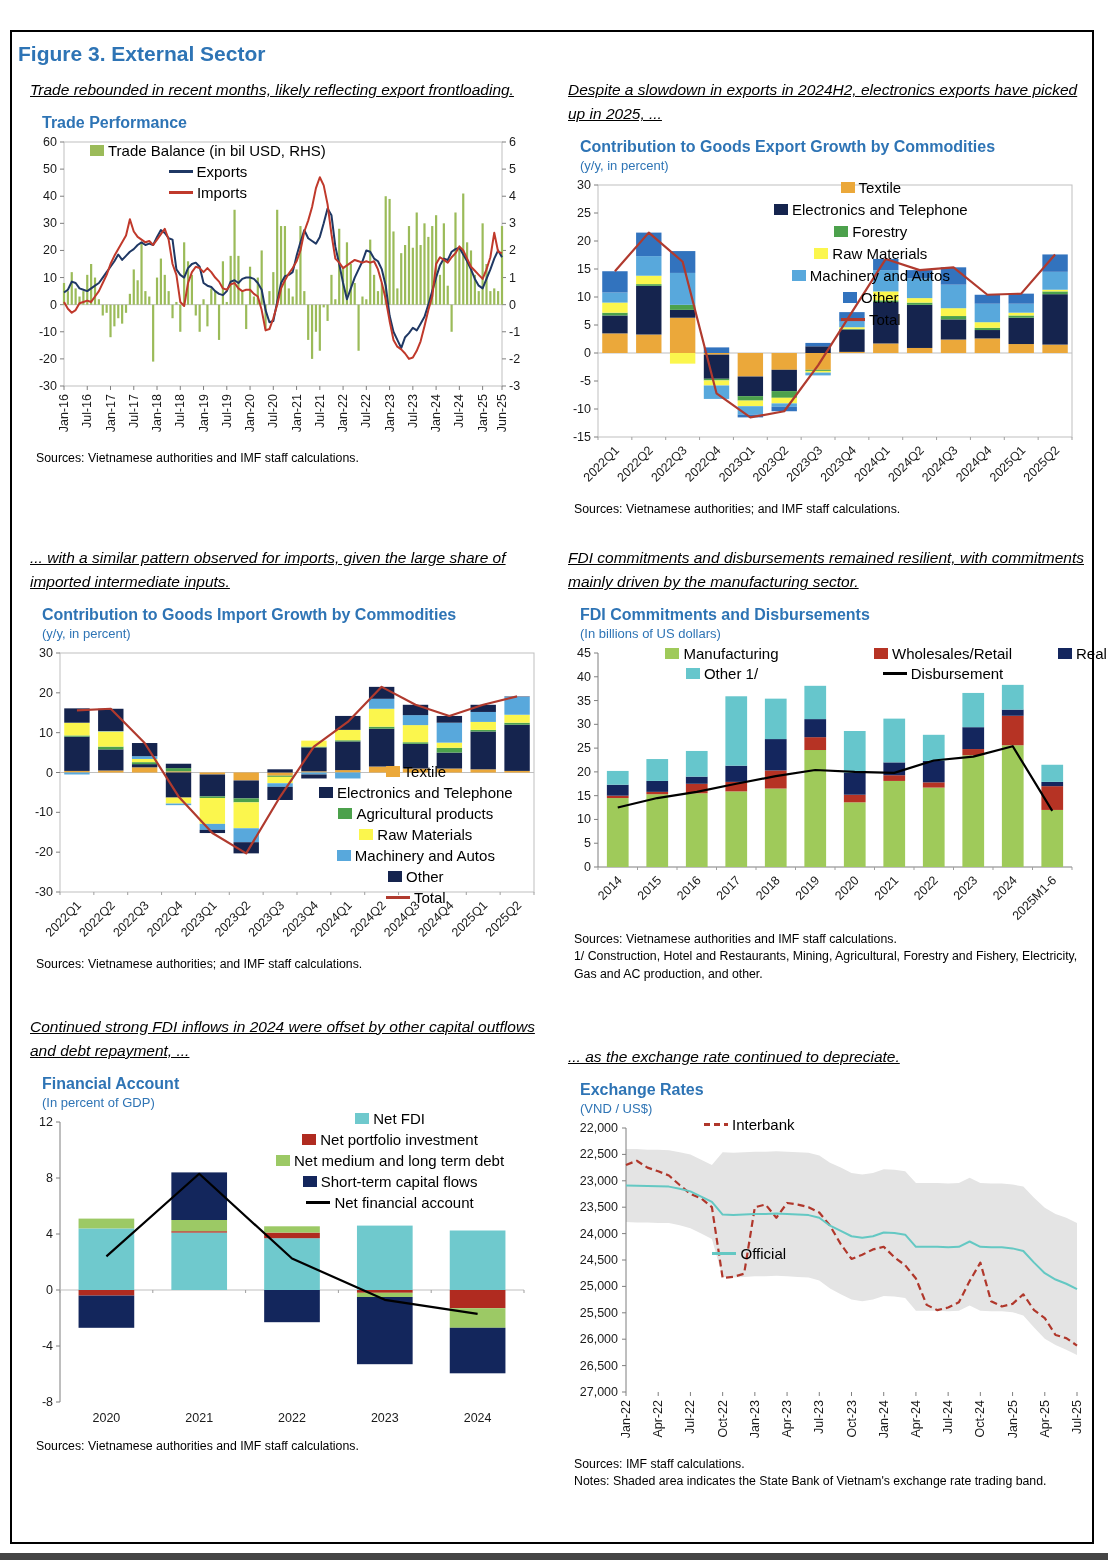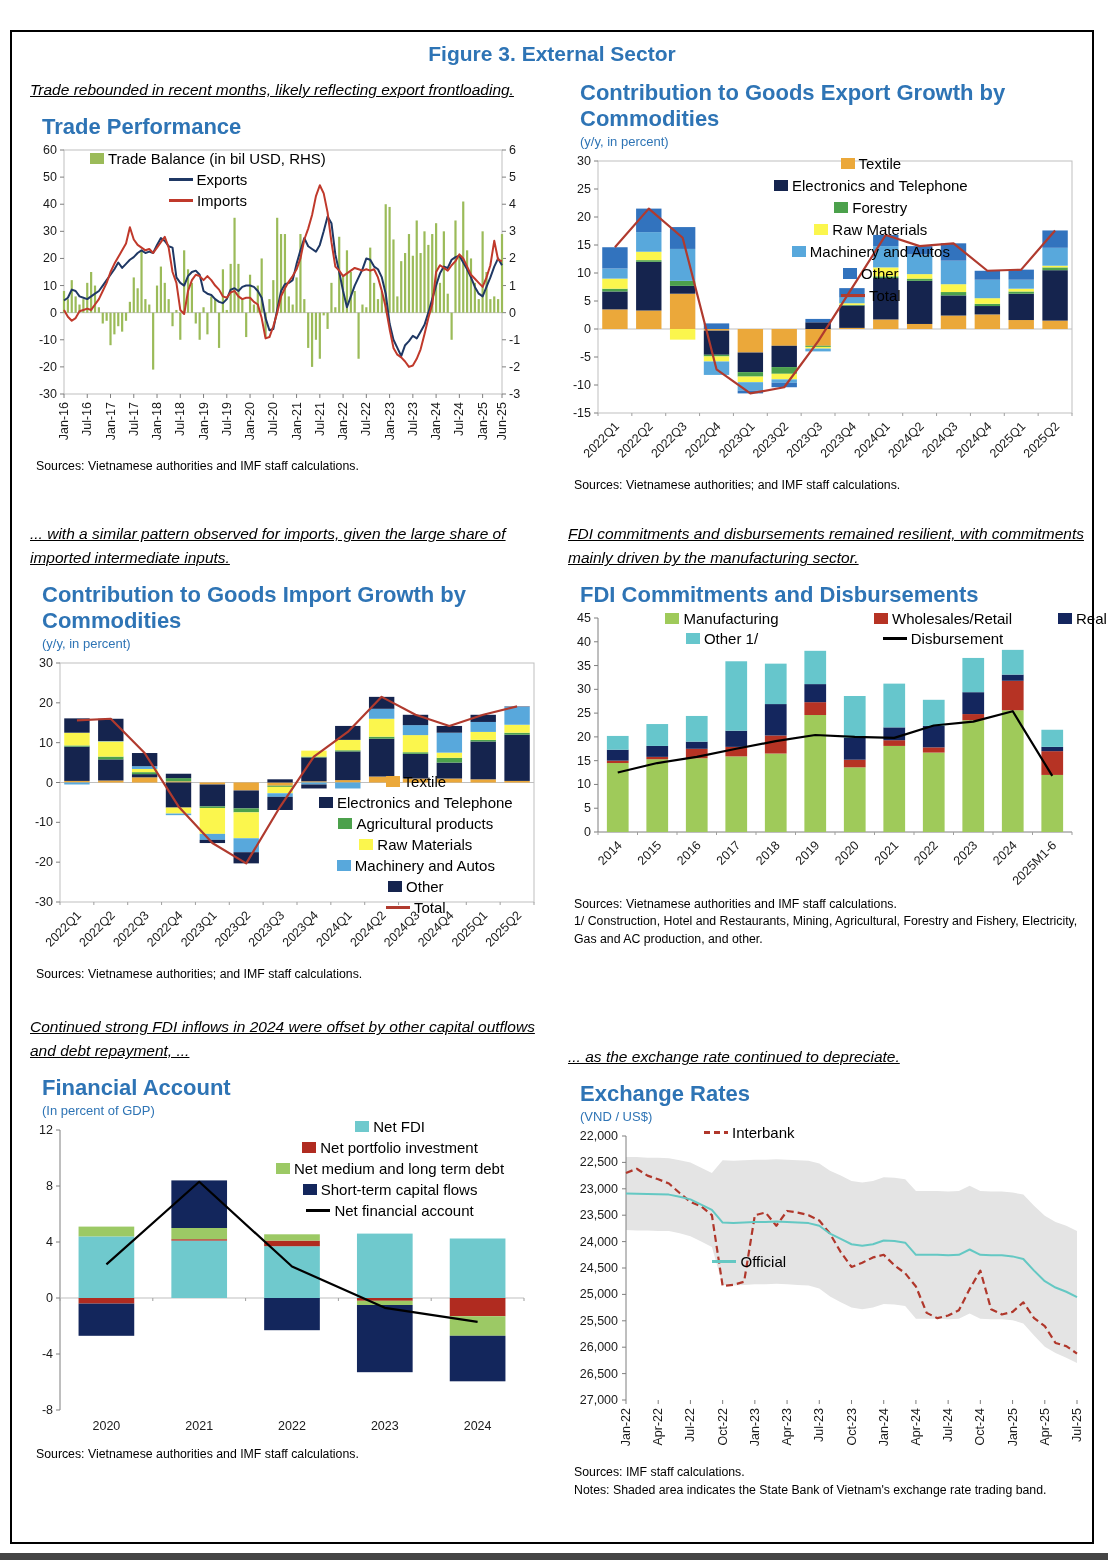--- a/index.html
+++ b/index.html
@@ -1,27 +1,27 @@
 <!DOCTYPE html>
 <html><head>
 <meta charset="utf-8">
 <style>
   html,body{margin:0;padding:0;background:#fff;}
   body{width:1108px;height:1560px;position:relative;overflow:hidden;
        font-family:"Liberation Sans",sans-serif;color:#000;}
   .figure-box{position:absolute;left:10px;top:30px;width:1084px;height:1514px;
               border:2.5px solid #000;box-sizing:border-box;background:#fff;padding:2px 6px;}
-  .fig-title{margin:8px 0 6px 0;text-align:center;color:#2E74B5;font-size:21px;font-weight:bold;}
+  .fig-title{margin:8px 0 6px 0;color:#2E74B5;font-size:21px;font-weight:bold;}
   .grid{display:grid;grid-template-columns:532px 532px;column-gap:6px;padding:0 2px;}
   .panel{position:relative;}
   .panel:nth-child(3),.panel:nth-child(4){margin-top:22px;}
   .panel:nth-child(5),.panel:nth-child(6){margin-top:26px;}
   .caption{font-style:italic;font-size:15.5px;line-height:1.55;margin:6px 4px 12px 10px;text-decoration:underline;}
   .caption.offset{margin-top:36px;}
-  .chart-title{color:#2E74B5;font-weight:bold;font-size:22px;margin:8px 0 2px 22px;}
+  .chart-title{color:#2E74B5;font-weight:bold;font-size:16px;margin:8px 0 2px 22px;}
   .chart-subtitle{color:#2E74B5;font-size:13px;margin:0 0 4px 22px;}
   .chart-wrap{position:relative;margin-left:4px;}
   .source{font-size:12.3px;line-height:1.4;margin:2px 0 0 16px;}
   svg text{font-family:"Liberation Sans",sans-serif;font-size:12.5px;fill:#1a1a1a;}
   .legend{position:absolute;display:flex;flex-direction:column;gap:3px;}
   .lg-item{display:flex;align-items:center;gap:4px;font-size:15px;white-space:nowrap;justify-content:center;}
   .sw{display:inline-block;width:14px;height:11px;flex:none;}
   .ln{display:inline-block;width:24px;height:3px;flex:none;}
   .lg0{left:66px;top:8px;gap:4px;}
   .lg1{left:212px;top:2px;gap:5px;}
@@ -254,20 +254,21 @@
             <div class="lg-item">
               <span class="ln" style="background: rgb(192, 57, 43);"></span>
               <span>Imports</span>
             </div>
           </div>
       </div>
       <p class="source"><span>Sources: Vietnamese authorities and IMF staff calculations.</span></p>
     </div>
 
     <div class="panel">
+      <p class="caption">Despite a slowdown in exports in 2024H2, electronics exports have picked up in 2025, ...</p>
       <h2 class="chart-title">Contribution to Goods Export Growth by Commodities</h2>
       <div class="chart-subtitle">(y/y, in percent)</div>
       <div class="chart-wrap">
         <svg width="520" height="318">
             <rect x="36" y="8" width="474" height="252" fill="none" stroke="#BFBFBF"></rect>
             <line x1="32" y1="260" x2="36" y2="260" stroke="#7F7F7F" stroke-width="1"></line>
             <text x="29" y="264" text-anchor="end">-15</text>
             <line x1="32" y1="232" x2="36" y2="232" stroke="#7F7F7F" stroke-width="1"></line>
             <text x="29" y="236" text-anchor="end">-10</text>
             <line x1="32" y1="204" x2="36" y2="204" stroke="#7F7F7F" stroke-width="1"></line>
@@ -603,20 +604,21 @@
               <span>Total</span>
             </div>
           </div>
       </div>
       <p class="source"><span>Sources: Vietnamese authorities; and IMF staff calculations.</span></p>
     </div>
 
     <div class="panel">
       <p class="caption">FDI commitments and disbursements remained resilient, with commitments mainly driven by the manufacturing sector.</p>
       <h2 class="chart-title">FDI Commitments and Disbursements</h2>
+      <div class="chart-subtitle">(In billions of US dollars)</div>
       <div class="chart-wrap">
         <svg width="520" height="280">
             <line x1="36" y1="8" x2="36" y2="222" stroke="#7F7F7F" stroke-width="1"></line>
             <line x1="32" y1="222" x2="36" y2="222" stroke="#7F7F7F" stroke-width="1"></line>
             <text x="29" y="226" text-anchor="end">0</text>
             <line x1="32" y1="198.2222222222222" x2="36" y2="198.2222222222222" stroke="#7F7F7F" stroke-width="1"></line>
             <text x="29" y="202.2222222222222" text-anchor="end">5</text>
             <line x1="32" y1="174.44444444444446" x2="36" y2="174.44444444444446" stroke="#7F7F7F" stroke-width="1"></line>
             <text x="29" y="178.44444444444446" text-anchor="end">10</text>
             <line x1="32" y1="150.66666666666666" x2="36" y2="150.66666666666666" stroke="#7F7F7F" stroke-width="1"></line>

